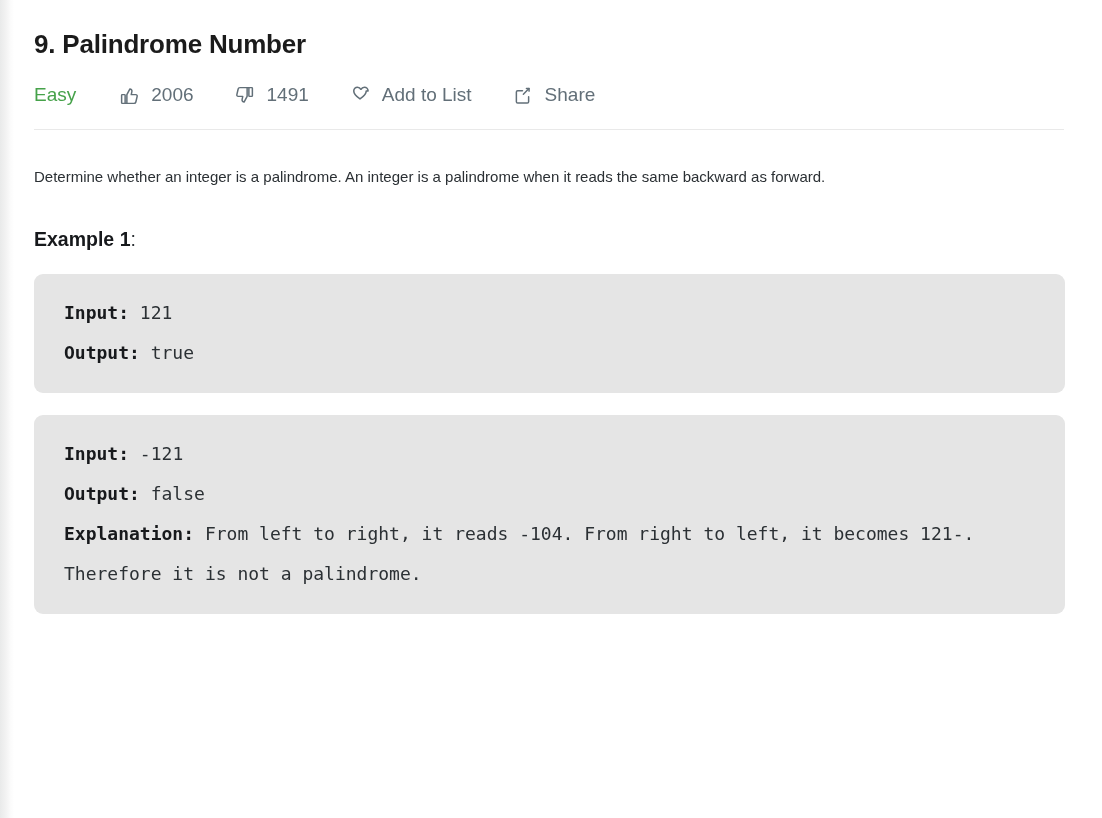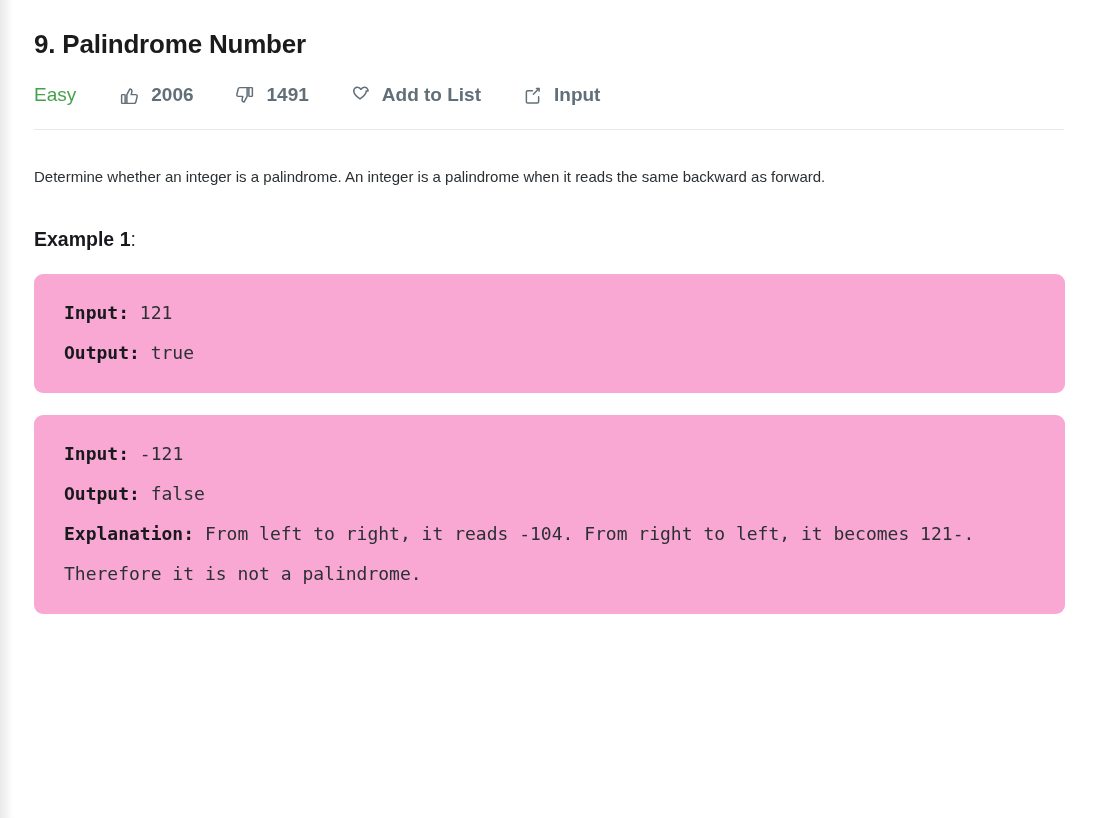--- a/index.html
+++ b/index.html
@@ -73,21 +73,21 @@
   }
   .meta-item .ic {
     display: inline-flex;
     align-items: center;
     justify-content: center;
     width: 22px;
     height: 22px;
     margin-right: 11px;
   }
   .meta-item .ic svg { display: block; }
-  .meta-item .lbl { display: inline-block; font-weight: bold; }
+  .meta-item .lbl { display: inline-block; }
 
   .divider {
     margin-top: 21px;
     height: 1px;
     background: #e9e9e9;
     width: 1030px;
   }
 
   
   .description {
@@ -104,21 +104,21 @@
     padding-top: 29px;
     font-size: 19.5px;
     line-height: 26px;
     font-weight: bold;
     color: #17191c;
   }
   .example-heading .colon { font-weight: normal; color: #2b3034; }
 
   .code-block {
     margin-top: 22px;
-    background: #f9a8d4;
+    background: #e5e5e5;
     border-radius: 9px;
     padding: 19px 30px 20px 30px;
     width: 1031px;
     box-sizing: border-box;
     font-family: "DejaVu Sans Mono", "Liberation Mono", monospace;
     font-size: 18px;
     line-height: 40px;
     color: #2b3034;
   }
   .code-line { white-space: normal; }
@@ -171,21 +171,21 @@
     </div>
 
     <div class="meta-item">
       <span class="ic">
         <svg width="21" height="21" viewBox="0 0 24 24" fill="none" stroke="#626f78" stroke-width="1.7" stroke-linecap="round" stroke-linejoin="round">
           <path d="M16.5 4H19.5V7"></path>
           <path d="M13 10.5 19.4 4.1"></path>
           <path d="M19 13.5V19a1.5 1.5 0 0 1-1.5 1.5h-11A1.5 1.5 0 0 1 5 19V8a1.5 1.5 0 0 1 1.5-1.5H12"></path>
         </svg>
       </span>
-      <span class="lbl">Input</span>
+      <span class="lbl">Share</span>
     </div>
 
   </div>
 
   <div class="divider"></div>
 
   <p class="description">Determine whether an integer is a palindrome. An integer is a palindrome when it reads the same backward as forward.</p>
 
   <p class="example-heading"><span>Example 1</span><span class="colon">:</span></p>
 

